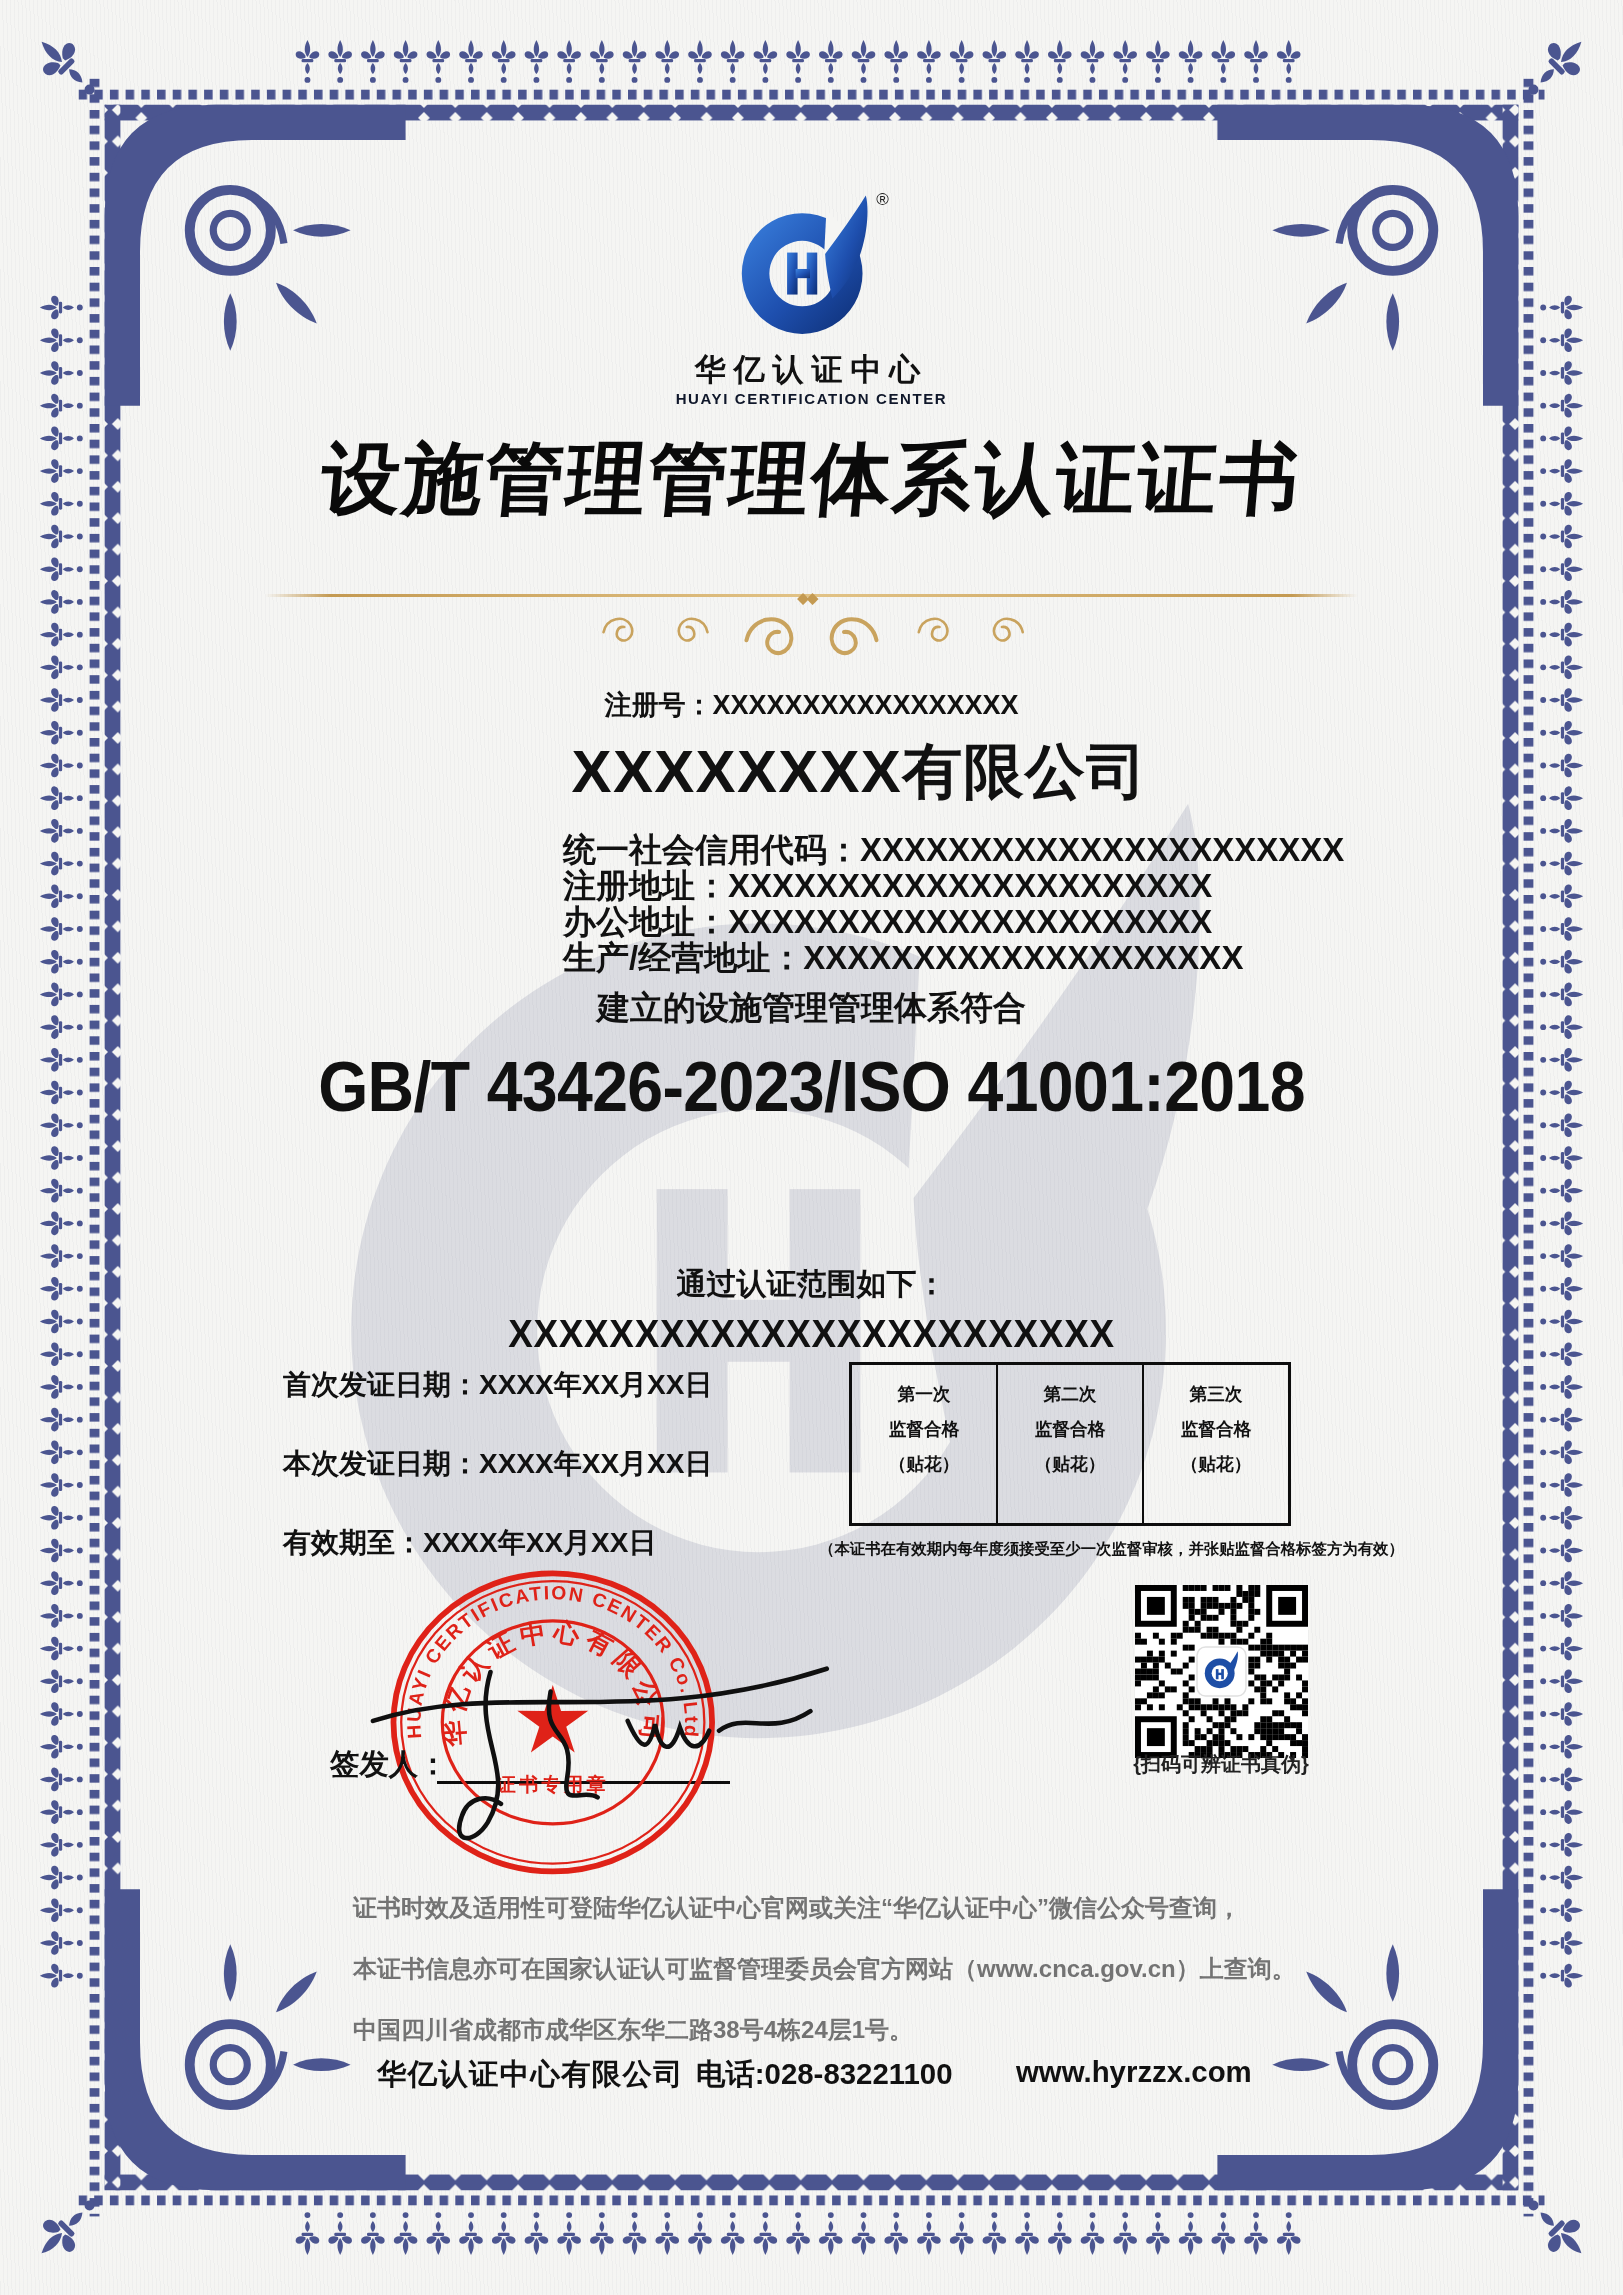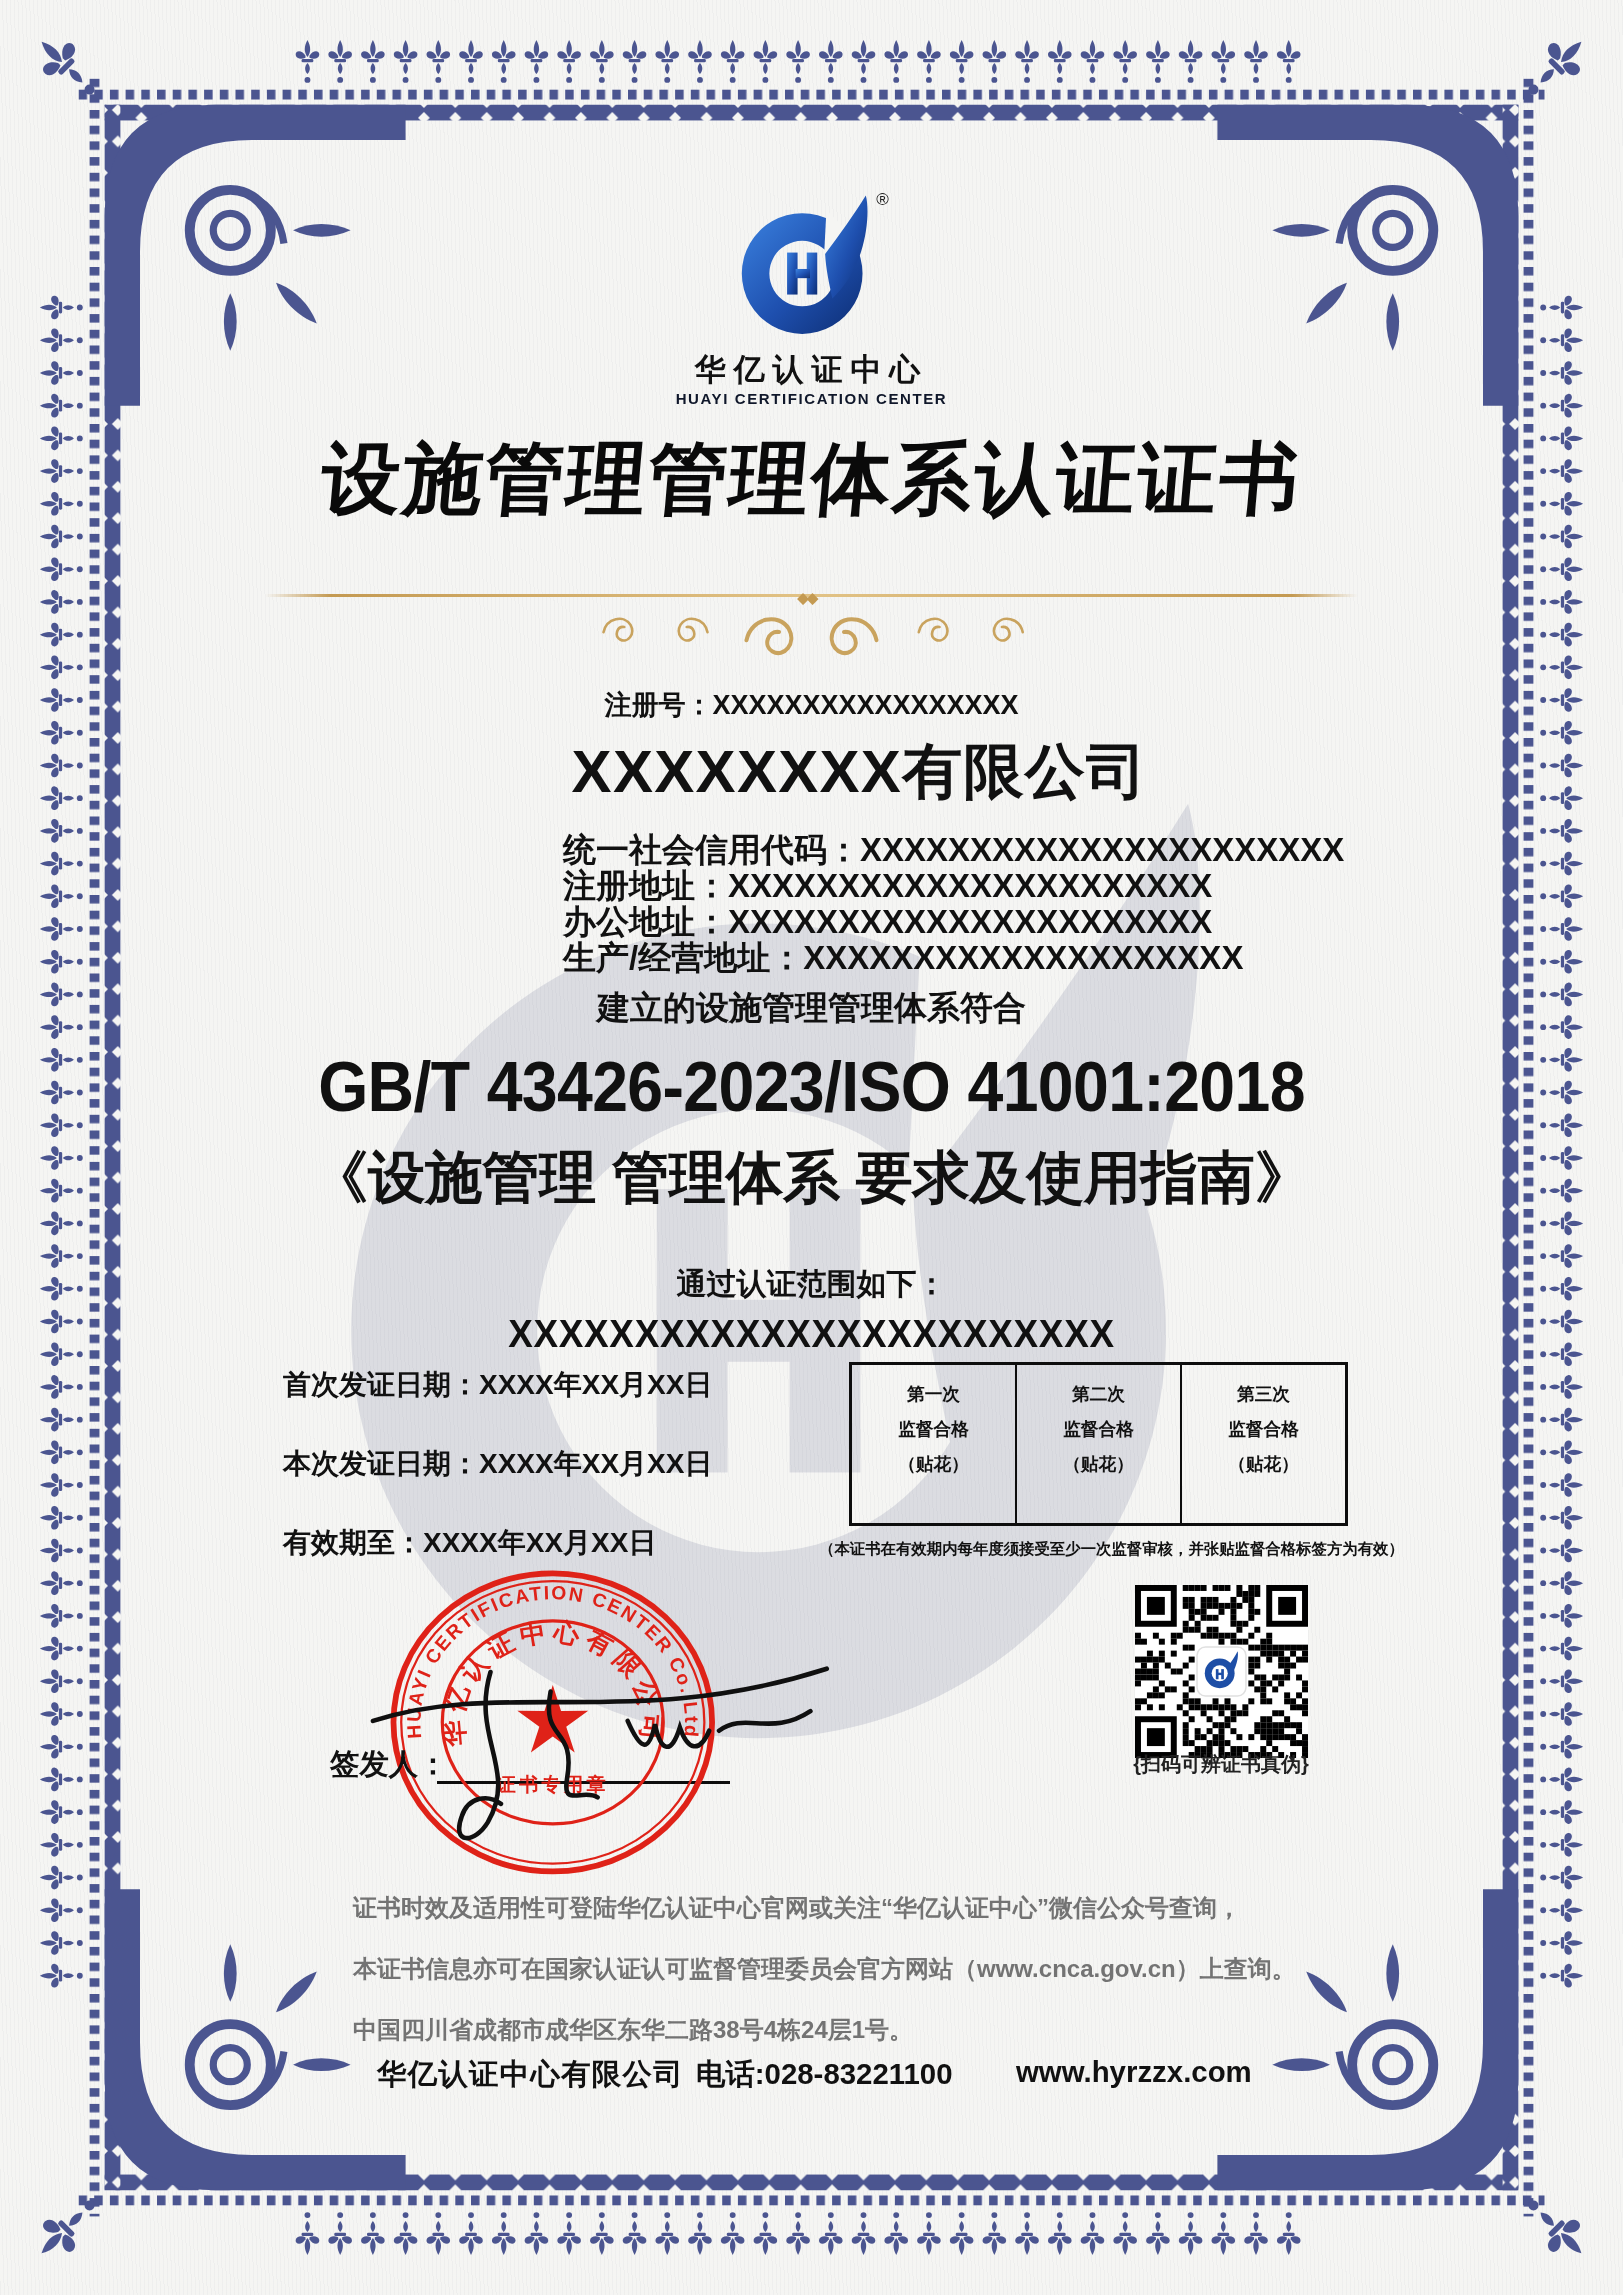--- a/index.html
+++ b/index.html
@@ -24,21 +24,21 @@
   .reg-line{top:687px;font-size:27px;font-weight:700;}
   .company{top:732px;font-size:60px;font-weight:900;letter-spacing:1.3px;padding-left:48px;}
   .fields{left:563px;top:832px;z-index:2;font-size:33px;font-weight:700;line-height:36px;white-space:nowrap;text-align:left;}
   .conformity{top:986px;font-size:33px;font-weight:800;}
   .gbt{top:1047px;font-size:70px;font-weight:800;letter-spacing:-0.7px;transform:scaleX(.92);white-space:nowrap;}
   .stdname{top:1140px;font-size:57px;font-weight:800;white-space:nowrap;}
   .scope-label{top:1264px;font-size:30px;font-weight:800;}
   .scope-value{top:1313px;font-size:38px;font-weight:700;letter-spacing:0.7px;transform:scaleX(.97);white-space:nowrap;}
   .dates{left:283px;top:1366px;z-index:2;text-align:left;font-size:28px;font-weight:800;white-space:nowrap;}
   .dates .drow{margin-bottom:41px;}
-  .sup-table{left:849px;top:1362px;width:499px;height:164px;z-index:2;display:flex;
+  .sup-table{left:849px;top:1362px;width:442px;height:164px;z-index:2;display:flex;
     border:3.3px solid #0d0d0d;box-sizing:border-box;background:transparent;}
   .sup-cell{flex:1;border-right:2.6px solid #0d0d0d;text-align:center;padding-top:17px;box-sizing:border-box;}
   .sup-cell:last-child{border-right:none;}
   .sup-cell div{font-size:17.7px;font-weight:700;margin-top:11px;}
   .sup-cell div:first-child{margin-top:0;}
   .sup-note{left:819px;top:1539px;width:576px;z-index:2;font-size:15.4px;font-weight:700;text-align:center;white-space:nowrap;}
   .issuer{left:330px;top:1745px;z-index:6;font-size:29.4px;font-weight:800;}
   .issuer-line{left:437px;top:1748px;width:293px;height:33px;z-index:3;border-bottom:3.3px solid #0d0d0d;}
   .seal-svg{left:376px;top:1565px;z-index:4;}
   .sig-svg{left:353px;top:1623px;z-index:5;}
@@ -340,21 +340,20 @@
 
   <div class="abs content fields">
     <div><span>统一社会信用代码：</span><span>XXXXXXXXXXXXXXXXXXXXXX</span></div>
     <div><span>注册地址：</span><span>XXXXXXXXXXXXXXXXXXXXXX</span></div>
     <div><span>办公地址：</span><span>XXXXXXXXXXXXXXXXXXXXXX</span></div>
     <div><span>生产/经营地址：</span><span>XXXXXXXXXXXXXXXXXXXX</span></div>
   </div>
 
   <div class="abs ctr content conformity">建立的设施管理管理体系符合</div>
   <div class="abs ctr content gbt">GB/T 43426-2023/ISO 41001:2018</div>
-  <div class="abs ctr content stdname">《设施管理 管理体系 要求及使用指南》</div>
 
   <div class="abs ctr content scope-label">通过认证范围如下：</div>
   <div class="abs ctr content scope-value">XXXXXXXXXXXXXXXXXXXXXXXX</div>
 
   <div class="abs content dates">
     <div class="drow"><span>首次发证日期：</span><span>XXXX年XX月XX日</span></div>
     <div class="drow"><span>本次发证日期：</span><span>XXXX年XX月XX日</span></div>
     <div class="drow"><span>有效期至：</span><span>XXXX年XX月XX日</span></div>
   </div>
 

